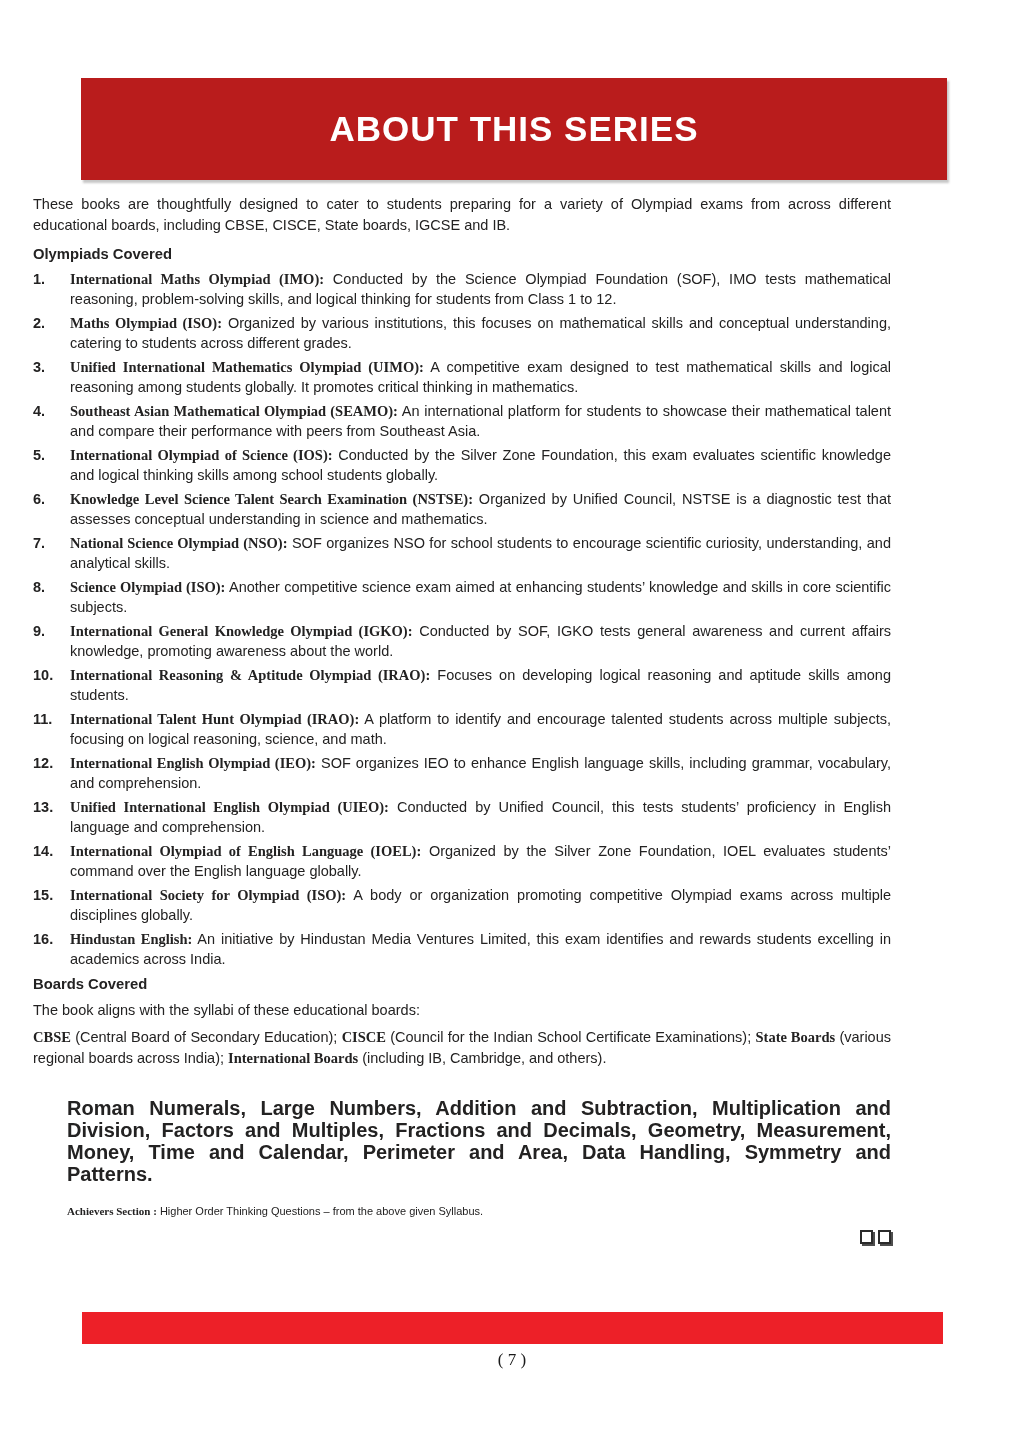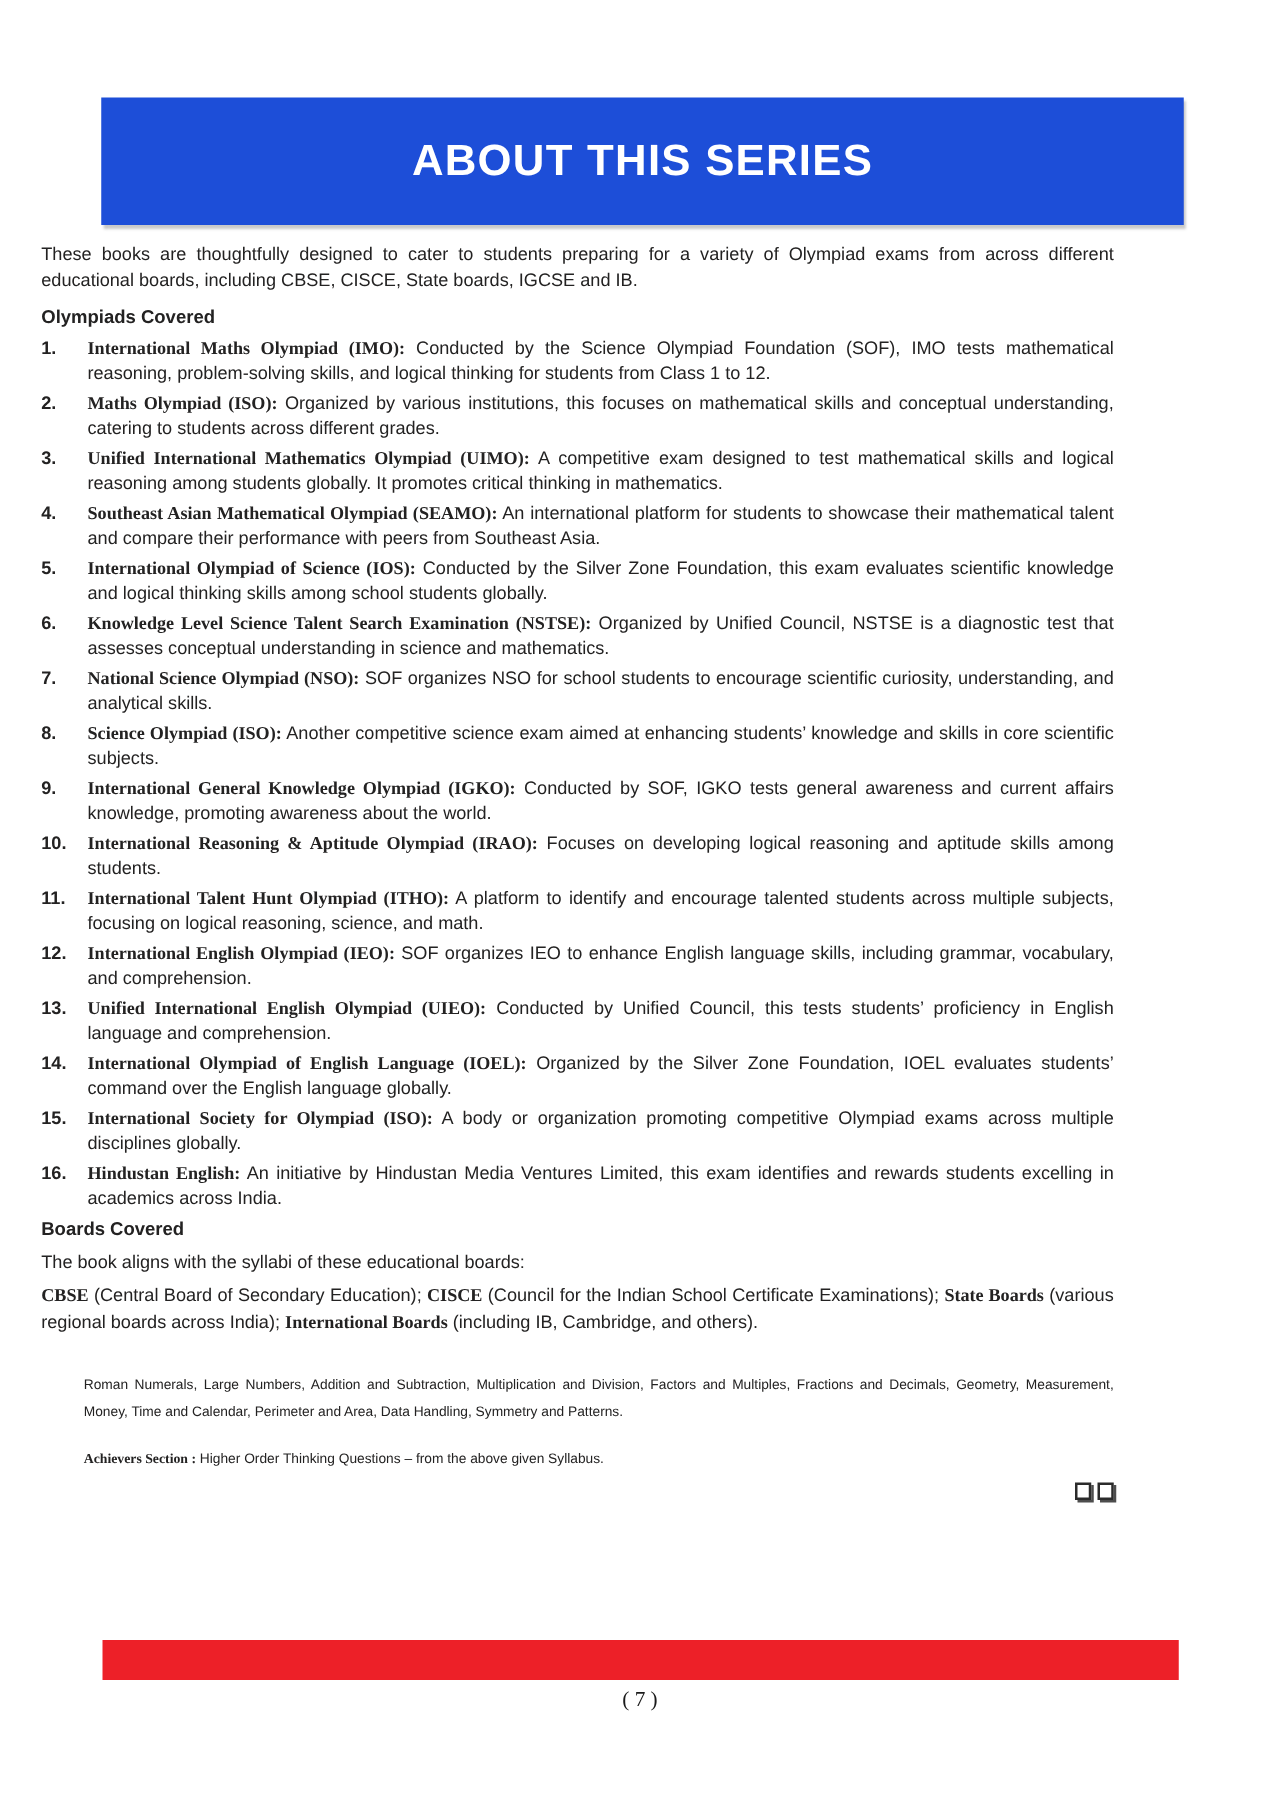--- a/index.html
+++ b/index.html
@@ -69,22 +69,23 @@
     margin:16px 0 0 0;
     font-size:30px;
     line-height:38px;
     font-weight:bold;
     text-align:center;
     color:#1a1a1a;
   }
   .syllabus-para{
     margin:28px 0 0 34px;
     width:824px;
-    font-size:11px;line-height:22px;
-    text-align:justify;
+    font-size:20px;line-height:22px;
+    text-align:justify;
+    font-weight:bold;
   }
   .achievers{
     margin:16px 0 0 34px;
     font-size:11px;line-height:21px;
   }
   .endmarks{
     margin-top:8px;
     text-align:right;
     height:16px;
   }
@@ -109,21 +110,21 @@
     text-align:center;
     font-family:"Liberation Serif", serif;
     font-size:17px;
     color:#1a1a1a;
   }
   b{font-weight:bold;font-family:Liberation Serif, serif;}
 </style>
 </head>
 <body>
 
-<div class="banner" style="background: #1d4ed8;">
+<div class="banner" style="background: #b91c1c;">
   <h1>ABOUT THIS SERIES</h1>
 </div>
 
 <div class="content">
   <p class="intro">These books are thoughtfully designed to cater to students preparing for a variety of Olympiad exams from across different educational boards, including CBSE, CISCE, State boards, IGCSE and IB.</p>
 
   <p class="sec-head">Olympiads Covered</p>
 
   <div class="olist" id="olist">
       <div class="oitem">
@@ -161,21 +162,21 @@
       <div class="oitem">
         <span class="onum">9.</span>
         <span class="otext"><b>International General Knowledge Olympiad (IGKO):</b> Conducted by SOF, IGKO tests general awareness and current affairs knowledge, promoting awareness about the world.</span>
       </div>
       <div class="oitem">
         <span class="onum">10.</span>
         <span class="otext"><b>International Reasoning &amp; Aptitude Olympiad (IRAO):</b> Focuses on developing logical reasoning and aptitude skills among students.</span>
       </div>
       <div class="oitem">
         <span class="onum">11.</span>
-        <span class="otext"><b>International Talent Hunt Olympiad (ITHO):</b> A platform to identify and encourage talented students across multiple subjects, focusing on logical reasoning, science, and math.</span>
+        <span class="otext"><b>International Talent Hunt Olympiad (IRAO):</b> A platform to identify and encourage talented students across multiple subjects, focusing on logical reasoning, science, and math.</span>
       </div>
       <div class="oitem">
         <span class="onum">12.</span>
         <span class="otext"><b>International English Olympiad (IEO):</b> SOF organizes IEO to enhance English language skills, including grammar, vocabulary, and comprehension.</span>
       </div>
       <div class="oitem">
         <span class="onum">13.</span>
         <span class="otext"><b>Unified International English Olympiad (UIEO):</b> Conducted by Unified Council, this tests students’ proficiency in English language and comprehension.</span>
       </div>
       <div class="oitem">

